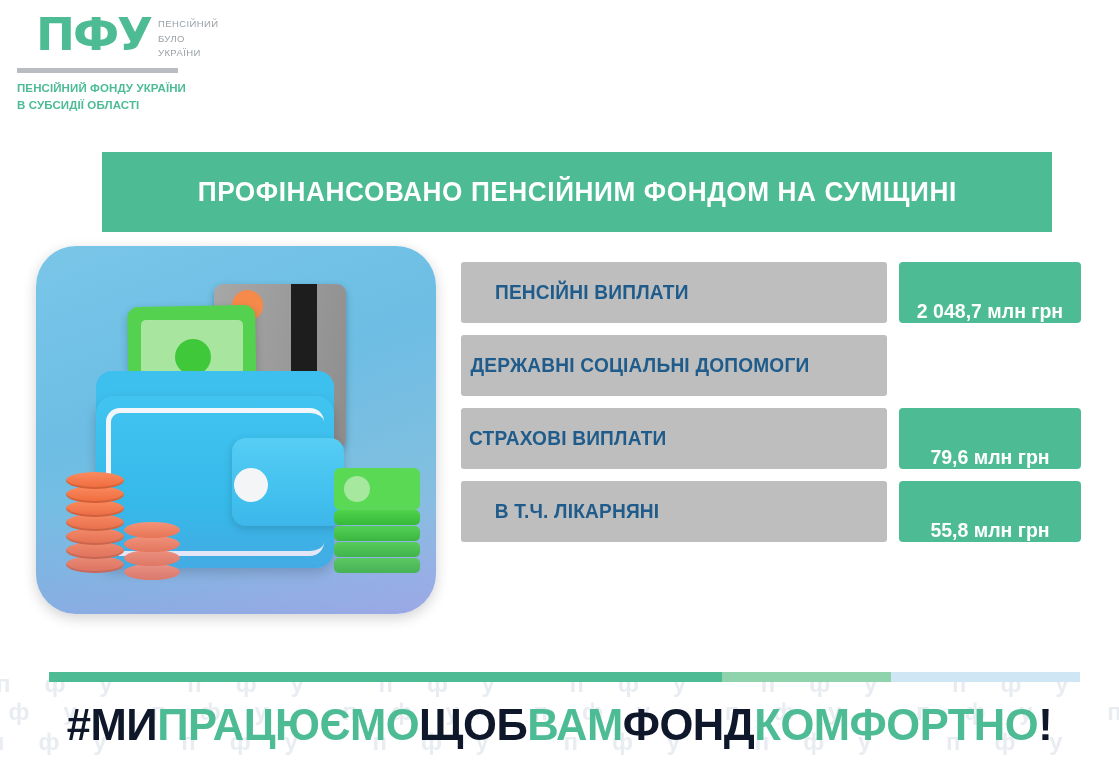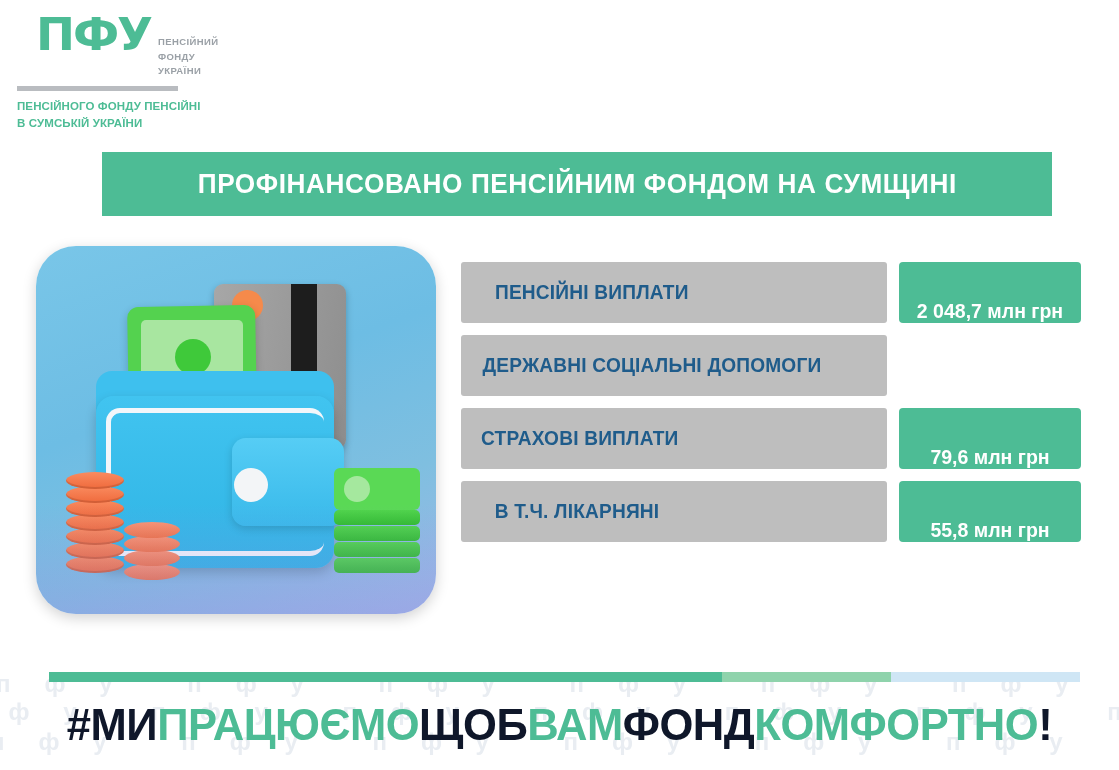--- a/index.html
+++ b/index.html
@@ -19,23 +19,23 @@
     font-size:44px;
     font-weight:bold;
     color:#4DBC95;
     letter-spacing:-2px;
     line-height:0.95;
     transform:scaleX(1.06);
     transform-origin:left top;
   }
   #logo-words {
     margin-left:14px;
-    margin-top:21px;
+    margin-top:3px;
     font-size:9.5px;
-    font-weight:bold;
+    font-weight:normal;
     color:#9aa0a6;
     line-height:1.55;
     letter-spacing:0.4px;
   }
   #logo-divider {
     margin-top:7px;
     width:161px;
     height:5px;
     background:#b9bcc0;
   }
@@ -47,21 +47,21 @@
     line-height:1.45;
     letter-spacing:0.1px;
     transform:scaleX(1.0);
   }
   #logo-sub div { white-space:nowrap; }
 
   
   #title-banner {
     position:absolute;
     left:102px; top:152px;
-    width:950px; height:64px;
+    width:950px; height:80px;
     background:#4DBC95;
     display:flex; align-items:center; justify-content:center;
   }
   #title-text {
     color:#ffffff;
     font-size:27px;
     font-weight:bold;
     letter-spacing:0.6px;
     transform:scaleX(0.97);
     white-space:nowrap;
@@ -189,21 +189,21 @@
   }
 
   
   #rows { position:absolute; left:461px; top:262px; width:696px; }
   .row { display:flex; height:61px; margin-bottom:12px; }
   .row-label {
     width:426px;
     background:#bebebe;
     border-radius:3px;
     display:flex; align-items:center;
-    padding-left:18px;
+    padding-left:6px;
   }
   .row-label span {
     color:#1F5C8B;
     font-size:19.5px;
     font-weight:bold;
     letter-spacing:0.2px;
     transform:scaleX(0.98);
     white-space:nowrap;
   }
   .row-value {
@@ -268,28 +268,28 @@
   .hg { color:#4DBC95; }
 </style>
 </head>
 <body>
 
 <div id="logo-block">
   <div id="logo-row">
     <div id="logo-mark">ПФУ</div>
     <div id="logo-words">
       <div>ПЕНСІЙНИЙ</div>
-      <div>ФОНДУ</div>
+      <div>БУЛО</div>
       <div>УКРАЇНИ</div>
     </div>
   </div>
   <div id="logo-divider"></div>
   <div id="logo-sub">
-    <div>ПЕНСІЙНОГО ФОНДУ ПЕНСІЙНІ</div>
-    <div>В СУМСЬКІЙ УКРАЇНИ</div>
+    <div>ПЕНСІЙНИЙ ФОНДУ УКРАЇНИ</div>
+    <div>В СУБСИДІЇ ОБЛАСТІ</div>
   </div>
 </div>
 
 <div id="title-banner">
   <div id="title-text">ПРОФІНАНСОВАНО ПЕНСІЙНИМ ФОНДОМ НА СУМЩИНІ</div>
 </div>
 
 <div id="illustration">
   <div id="illo-card">
     <div class="illo" id="card-gray"></div>

